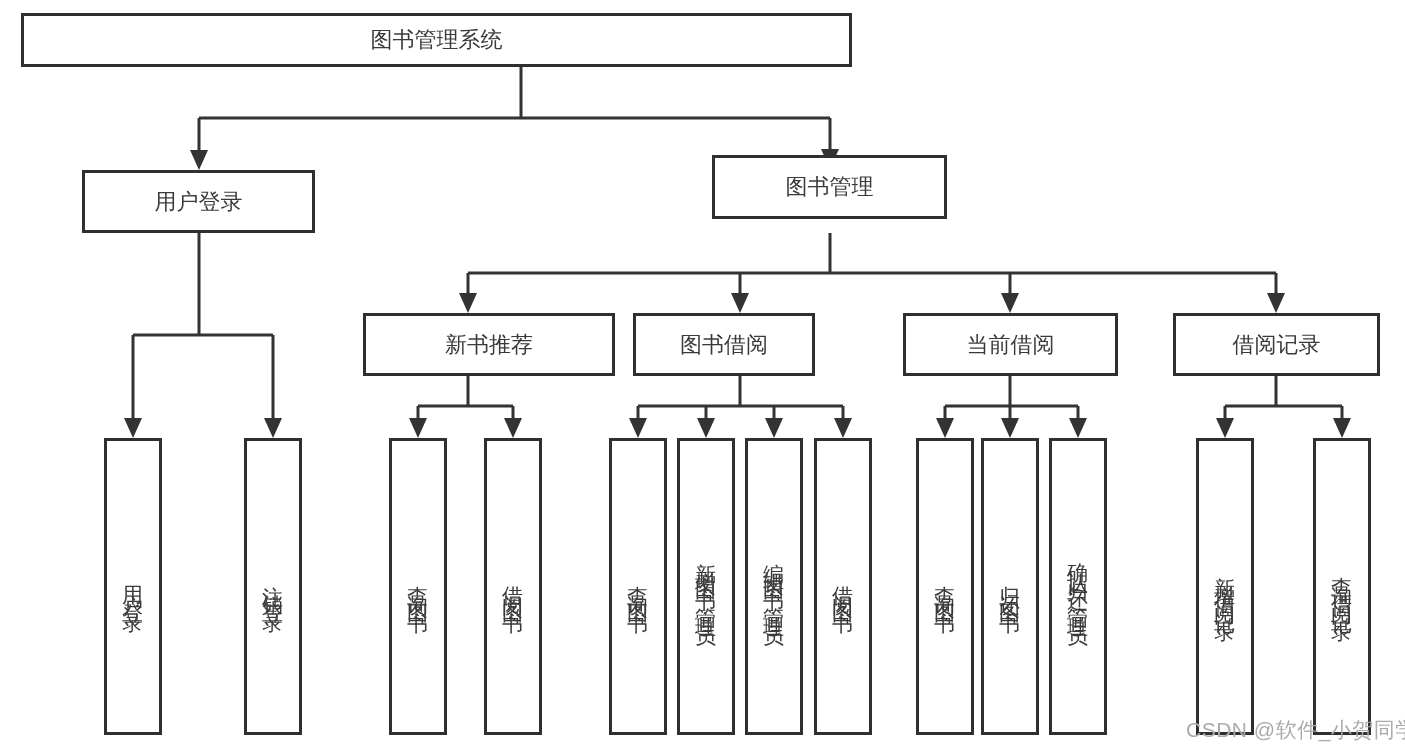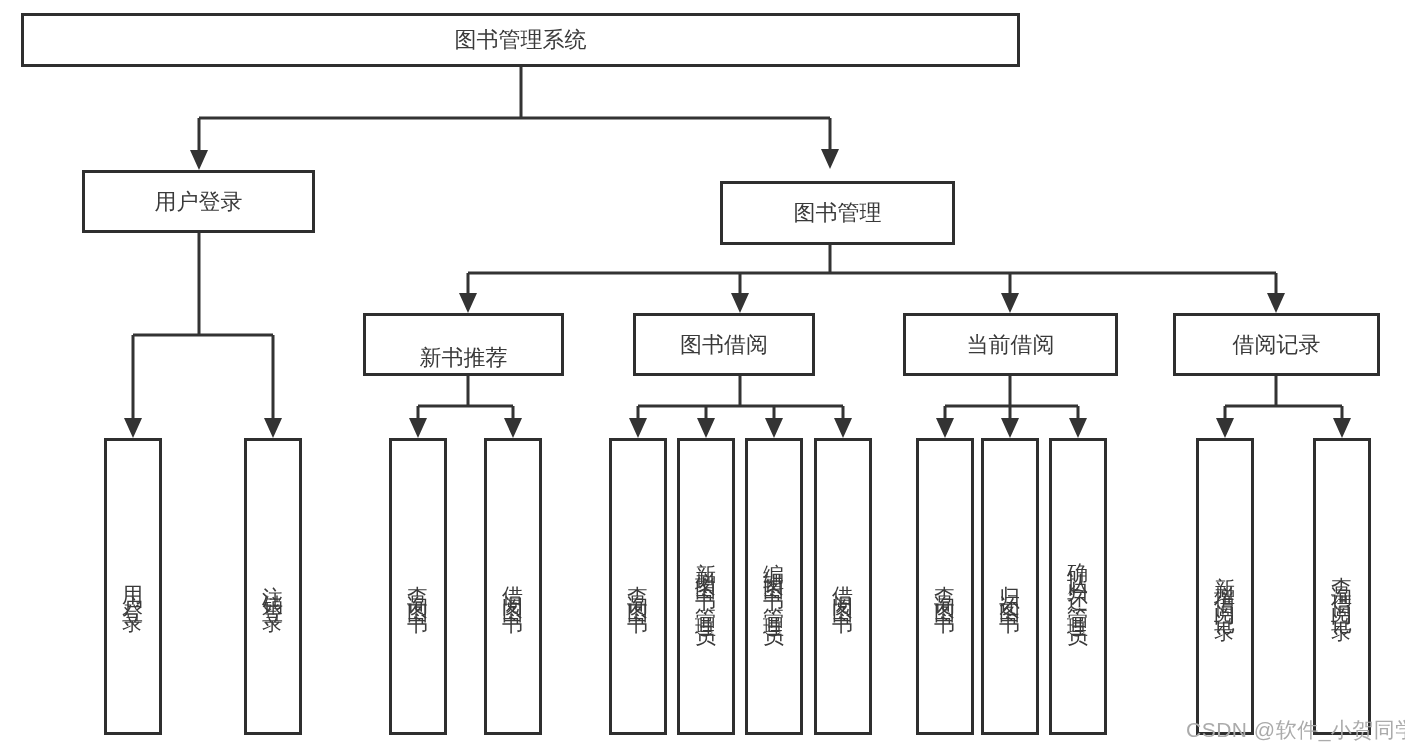--- a/index.html
+++ b/index.html
@@ -37,26 +37,26 @@
   }
   .leaf {
     writing-mode: vertical-lr;
     text-orientation: mixed;
     font-size: 21px;
     letter-spacing: 9px;
     white-space: normal;
     line-height: 1;
   }
   
-  .n-root        { left: 21px;   top: 13px;  width: 999px; height: 54px; text-align: right; }
+  .n-root        { left: 21px;   top: 13px;  width: 831px; height: 54px; text-align: right; }
   
   .n-user-login  { left: 82px;   top: 170px; width: 233px; height: 63px; }
-  .n-book-mgmt   { left: 712px;  top: 181px; width: 235px; height: 64px; margin-left: 8px; }
+  .n-book-mgmt   { left: 712px;  top: 155px; width: 235px; height: 64px; }
   
-  .n-new-rec     { left: 363px;  top: 313px; width: 201px; height: 63px; align-items: flex-end; }
+  .n-new-rec     { left: 363px;  top: 313px; width: 252px; height: 63px; }
   .n-book-borrow { left: 633px;  top: 313px; width: 182px; height: 63px; }
   .n-current     { left: 903px;  top: 313px; width: 215px; height: 63px; }
   .n-records     { left: 1173px; top: 313px; width: 207px; height: 63px; }
   
   .leaf          { top: 438px; width: 58px; height: 297px; }
   .l-ul-login    { left: 104px; }
   .l-ul-logout   { left: 244px; }
   .l-nr-query    { left: 389px; }
   .l-nr-borrow   { left: 484px; }
   .l-bb-query    { left: 609px; }

